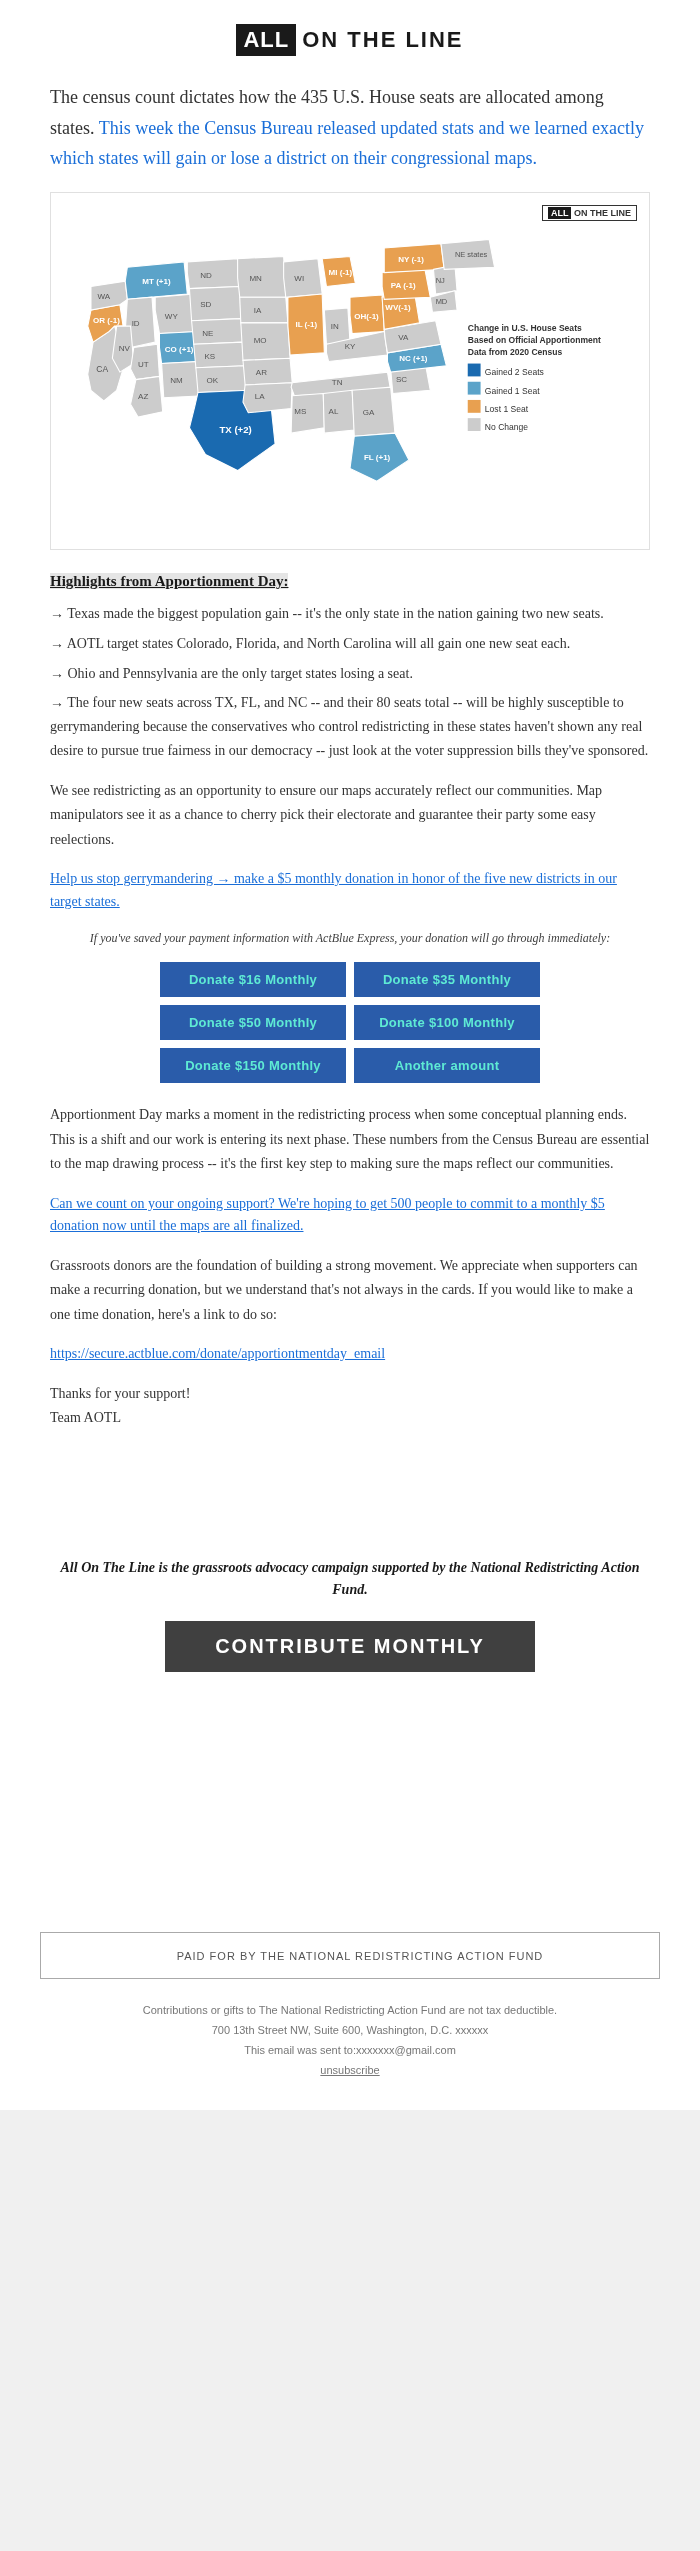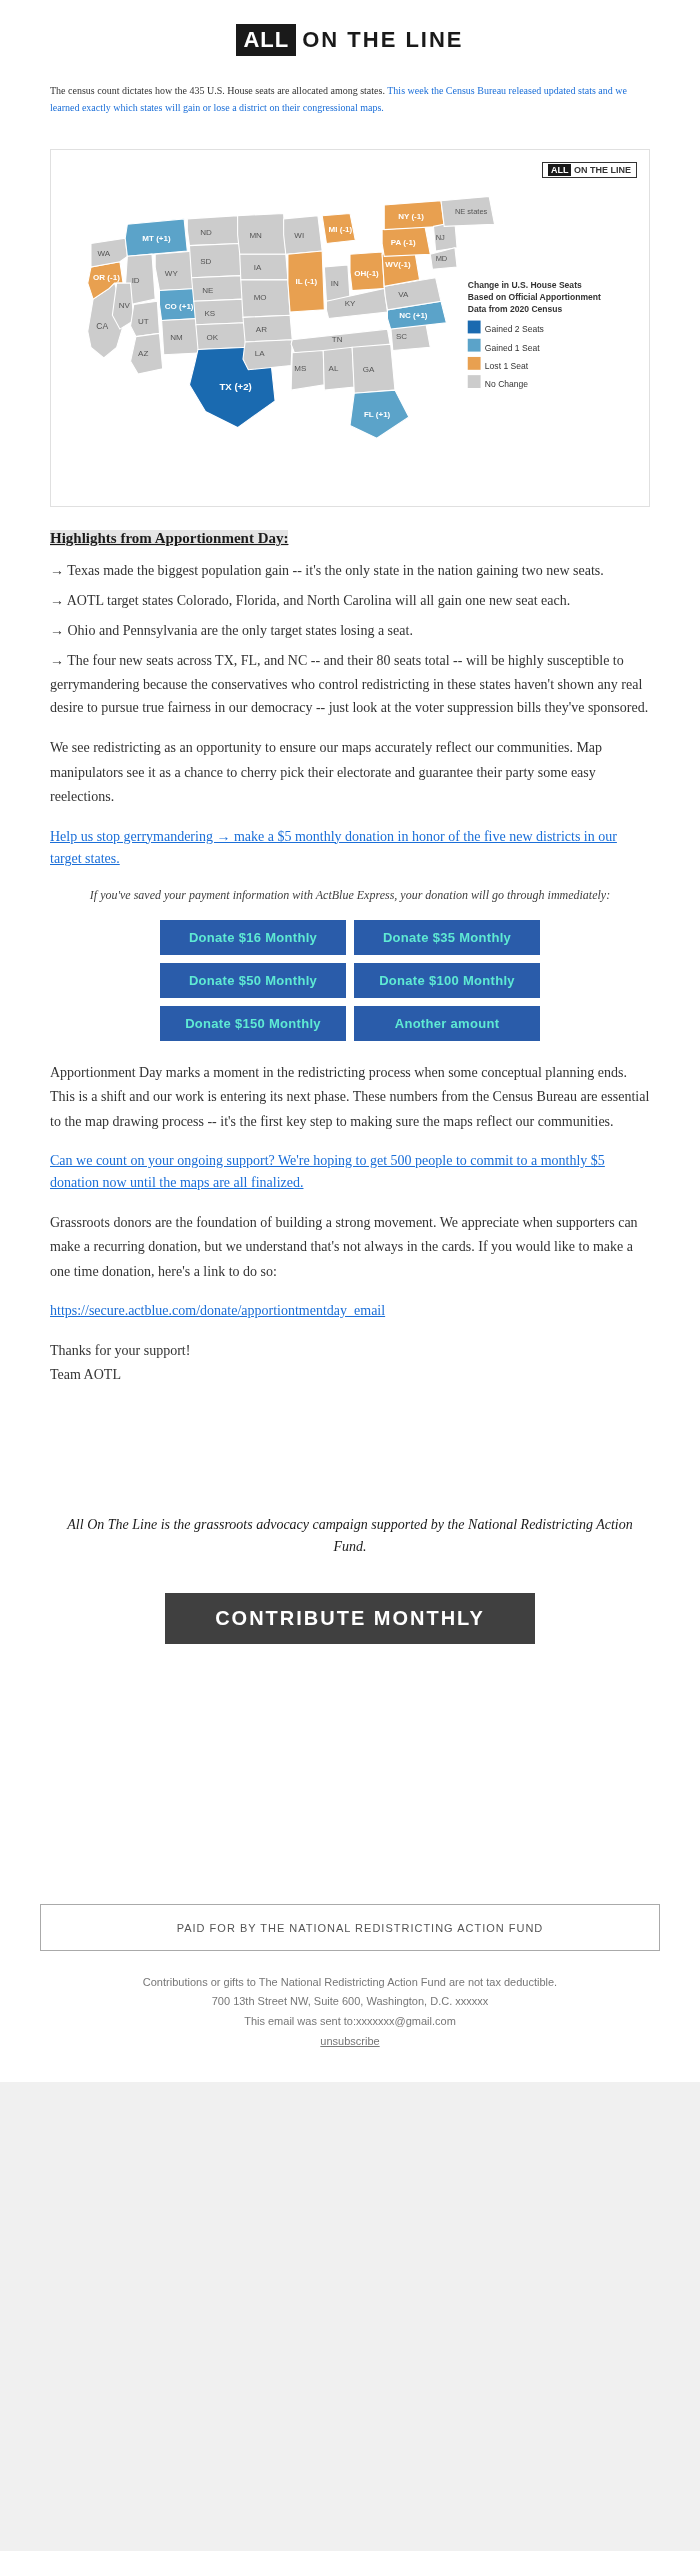--- a/index.html
+++ b/index.html
@@ -38,24 +38,24 @@
       font-weight: 700;
       font-size: 22px;
       color: #1a1a1a;
       letter-spacing: 2px;
       padding-left: 6px;
     }
     .main-content {
       padding: 10px 50px 20px;
     }
     .intro-text {
-      font-size: 10px;
+      font-size: 18px;
       line-height: 1.7;
       color: #333;
-      margin-bottom: 33px;
+      margin-bottom: 18px;
     }
     .intro-text .blue-link {
       color: #1a6ed8;
       text-decoration: none;
     }
     .map-container {
       margin: 10px 0 20px;
       text-align: center;
     }
     .highlights-section {
@@ -124,23 +124,23 @@
       padding: 10px 8px;
       border: none;
       cursor: pointer;
       text-transform: none;
       letter-spacing: 0.3px;
     }
     .footer-tagline {
       text-align: center;
       font-size: 14px;
       font-style: italic;
-      font-weight: normal;
+      font-weight: bold;
       color: #1a1a1a;
-      margin: 30px 0 34px;
+      margin: 30px 0 20px;
       line-height: 1.6;
     }
     .contribute-btn-wrap {
       text-align: center;
       margin-bottom: 30px;
     }
     .contribute-btn {
       background: #404040;
       color: #fff;
       font-family: Arial, sans-serif;

